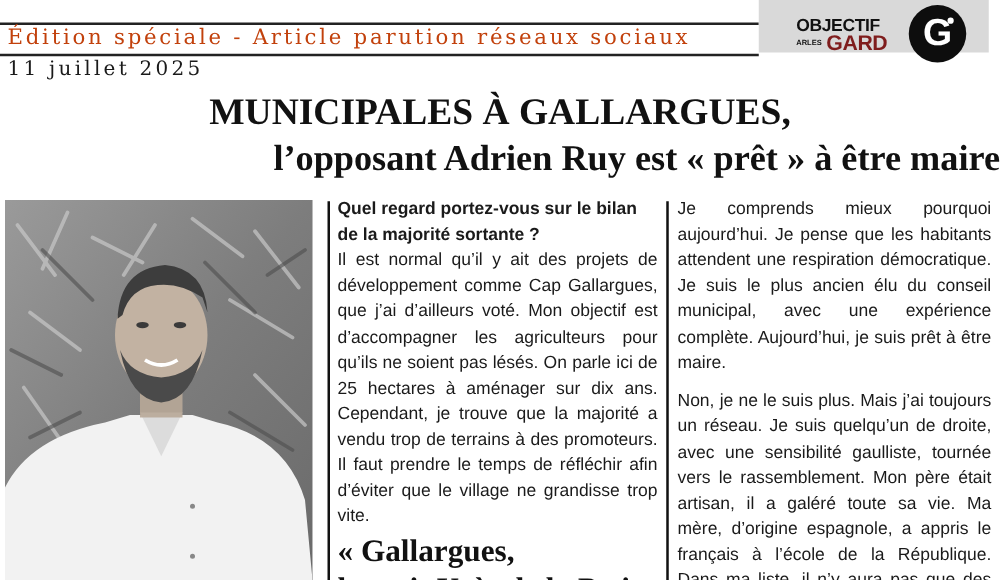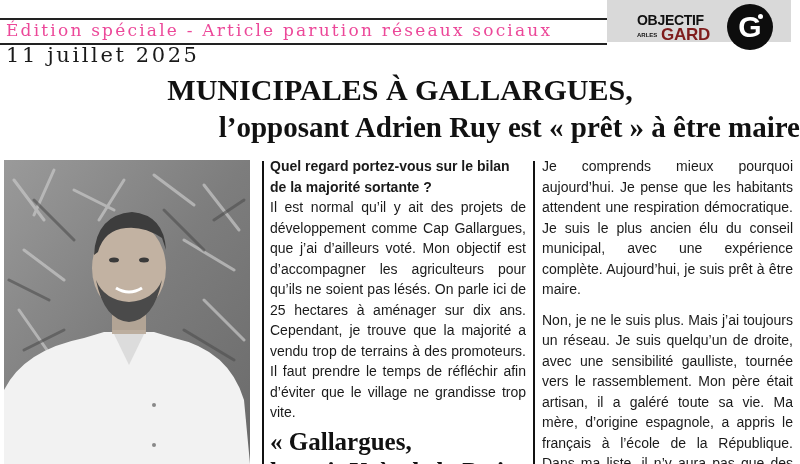--- a/index.html
+++ b/index.html
@@ -6,25 +6,25 @@
     html, body { width: 800px; height: 464px; overflow: hidden; background: #ffffff; }
     body { position: relative; color: #111; font-family: "Liberation Sans", sans-serif; }
 
     .rule { position: absolute; left: 0; height: 2px; background: #222; }
     .rule.top { top: 18px; width: 607px; }
     .rule.bottom { top: 43px; width: 607px; }
 
     .edition {
       position: absolute; left: 6px; top: 19px;
       font-family: "DejaVu Serif", serif; font-size: 17px; letter-spacing: 2.2px;
-      line-height: 22px; color: #ec4899; white-space: nowrap;
+      line-height: 22px; color: #c2410c; white-space: nowrap;
     }
     .date {
       position: absolute; left: 6px; top: 44px;
-      font-family: "DejaVu Serif", serif; font-size: 21px; letter-spacing: 2.6px;
+      font-family: "DejaVu Serif", serif; font-size: 16px; letter-spacing: 2.6px;
       line-height: 22px; color: #1a1a1a; white-space: nowrap;
     }
 
     .logo-box {
       position: absolute; left: 607px; top: 0; width: 184px; height: 42px;
       background: #d9d9d9; display: flex; align-items: center;
     }
     .logo-text { position: absolute; left: 30px; top: 13px; width: 88px; height: 30px; }
     .logo-objectif {
       position: absolute; left: 0; top: 0; font-family: "Liberation Sans", sans-serif;

